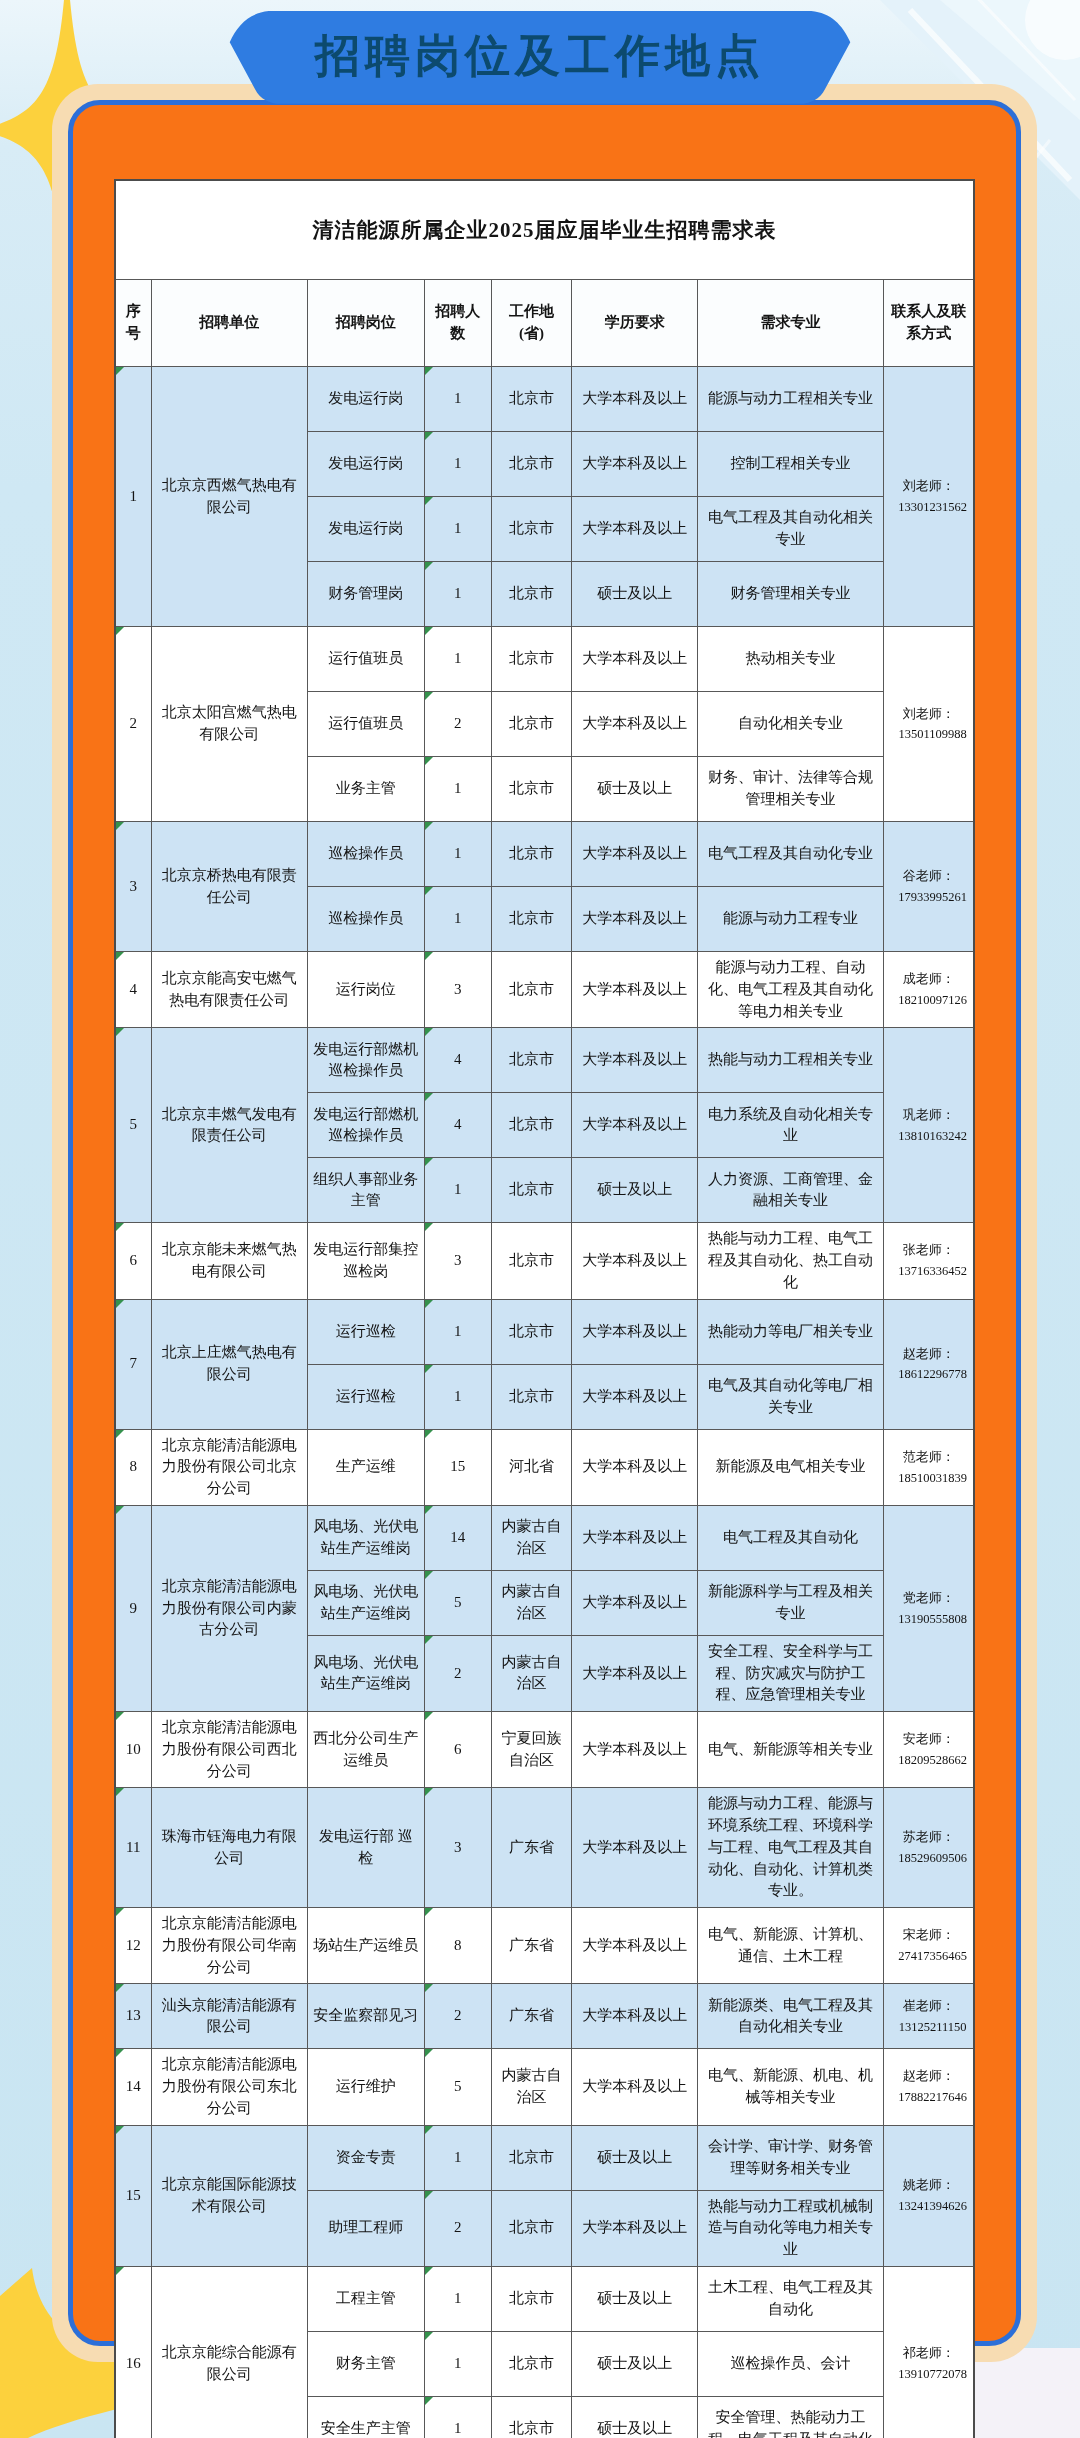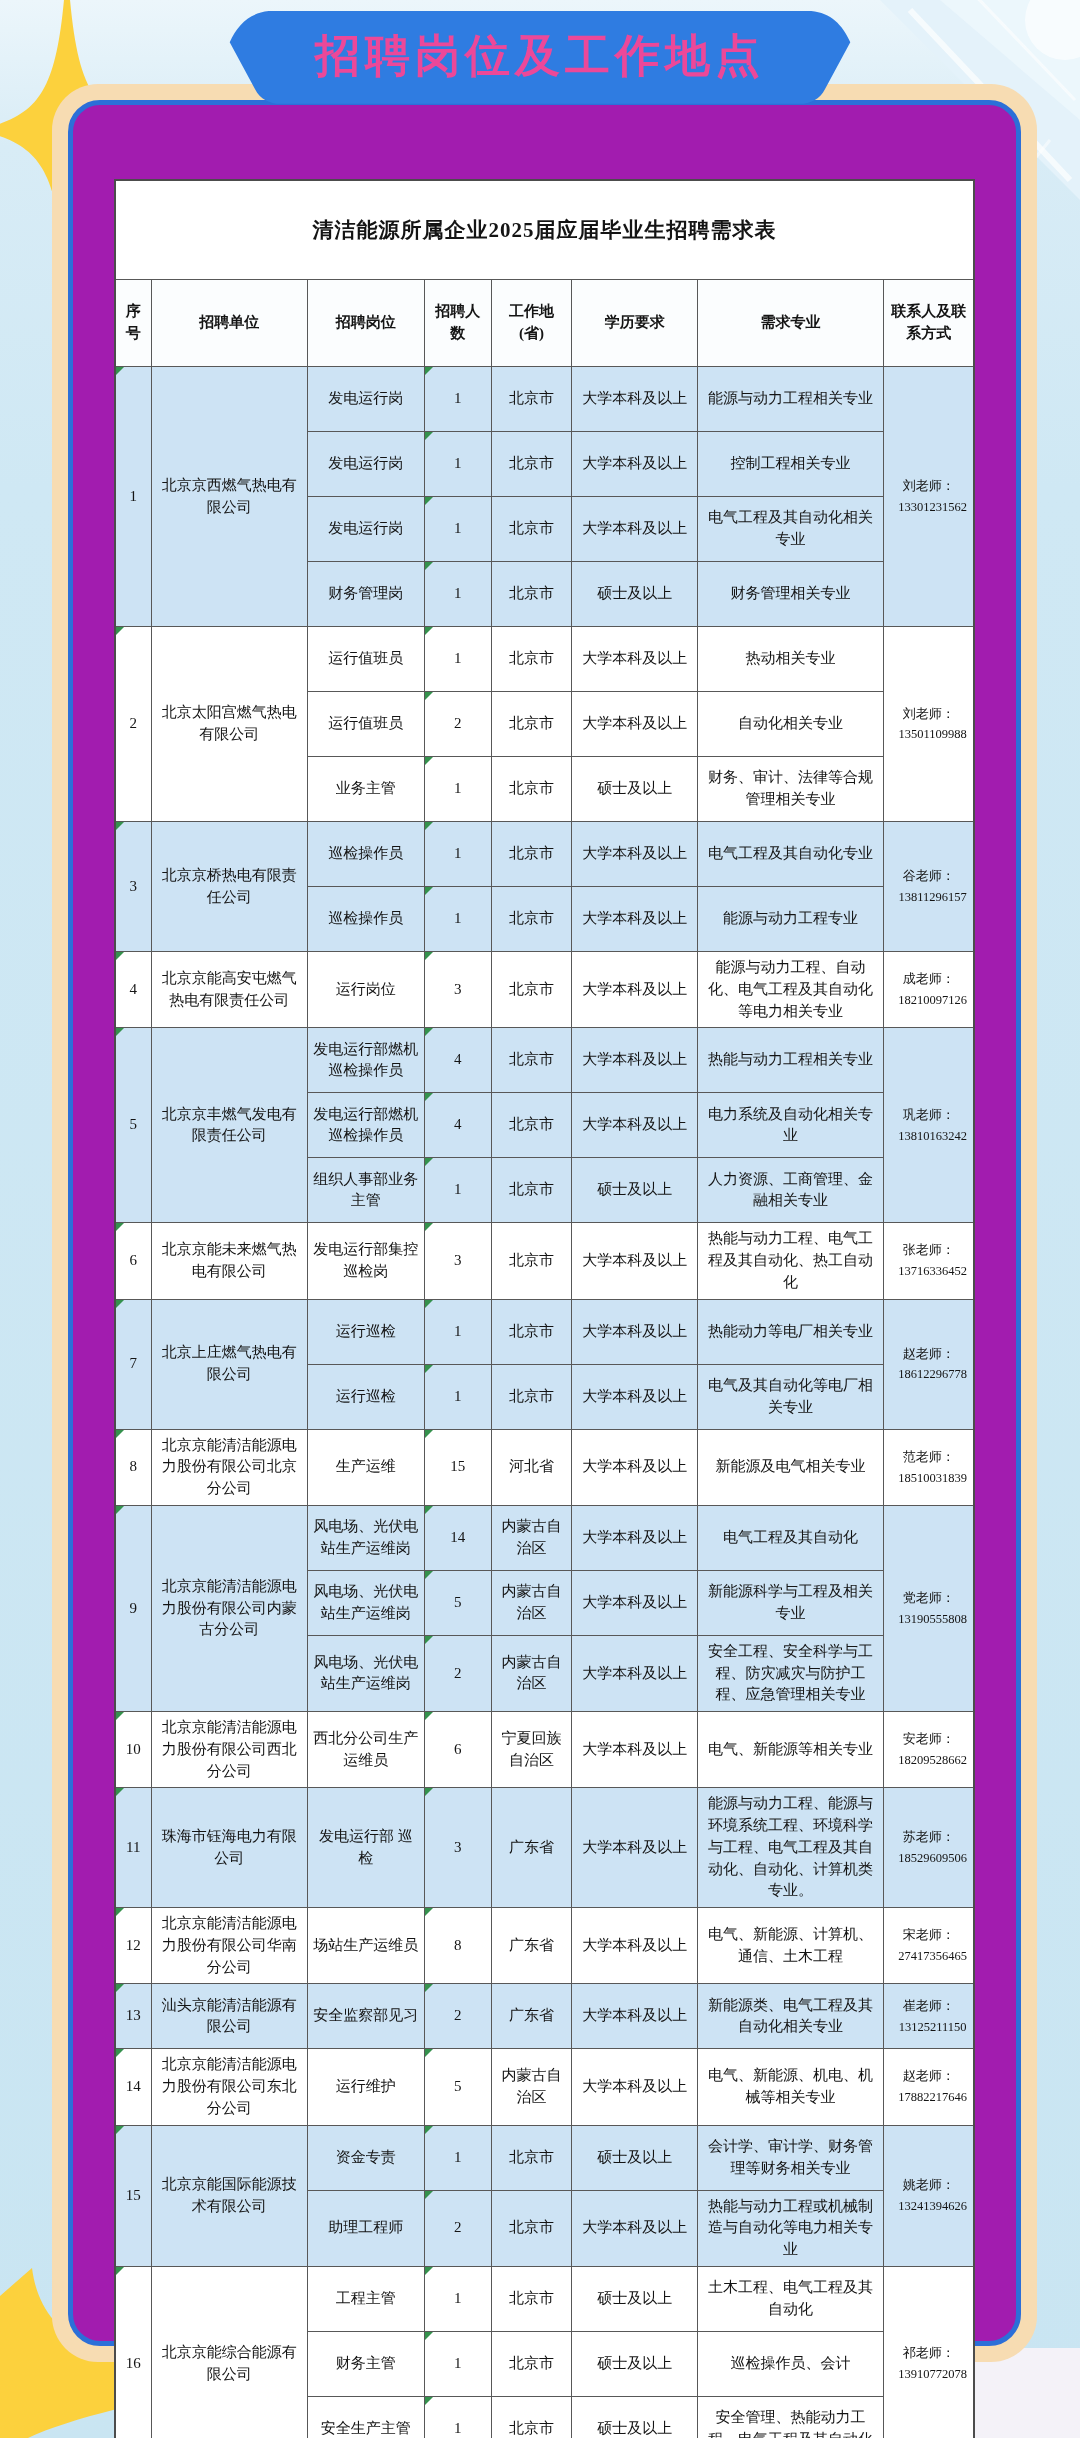--- a/index.html
+++ b/index.html
@@ -21,29 +21,29 @@
       radial-gradient(circle at 10% 150%, #f3eef6 0 55%, transparent 56%);
     opacity:.95;
   }
   
   .panel-cream{
     position:absolute;left:52px;top:84px;width:985px;height:2278px;
     background:#f7dcb2;border-radius:46px;z-index:1;
   }
   .panel-white{
     position:absolute;left:16px;top:16px;right:16px;bottom:16px;
-    background:#a21caf;border:5px solid #2c6fd8;border-radius:32px;
+    background:#f97316;border:5px solid #2c6fd8;border-radius:32px;
   }
   
   .banner{position:absolute;left:218px;top:4px;width:644px;height:104px;z-index:5;}
   .banner svg{position:absolute;left:0;top:0;width:100%;height:100%;}
   .banner-text{
     position:absolute;left:0;right:0;top:22px;text-align:center;
     font-family:"Liberation Sans","DejaVu Sans",sans-serif;
-    font-weight:bold;font-size:45px;color:#ec4899;letter-spacing:5px;
+    font-weight:bold;font-size:45px;color:#0c4a6e;letter-spacing:5px;
   }
   
   .table-wrap{position:absolute;left:41px;right:41px;top:74px;}
   table{width:100%;border-collapse:collapse;table-layout:fixed;border:2px solid #4c4c4c;}
   td,th{
     border:1px solid #585858;text-align:center;vertical-align:middle;
     padding:5px 4px;font-size:15px;color:#141414;line-height:1.45;
     position:relative;word-break:break-word;
   }
   th{font-weight:bold;white-space:pre-line;background:#fbfdfe;height:76px;}
@@ -176,21 +176,21 @@
             <tr class="tint">
               <td class="c-idx" rowspan="2">3</td>
               <td class="c-company" rowspan="2">北京京桥热电有限责任公司</td>
               <td class="c-pos">巡检操作员</td>
               <td class="c-cnt">1</td>
               <td class="c-loc">北京市</td>
               <td class="c-edu">大学本科及以上</td>
               <td class="c-major">电气工程及其自动化专业</td>
               <td class="c-contact" rowspan="2">
                 <div>谷老师：</div>
-                <div class="ph">13811296157</div>
+                <div class="ph">17933995261</div>
               </td>
             </tr>
             <tr class="tint">
               <td class="c-pos">巡检操作员</td>
               <td class="c-cnt">1</td>
               <td class="c-loc">北京市</td>
               <td class="c-edu">大学本科及以上</td>
               <td class="c-major">能源与动力工程专业</td>
             </tr>
             <tr>

